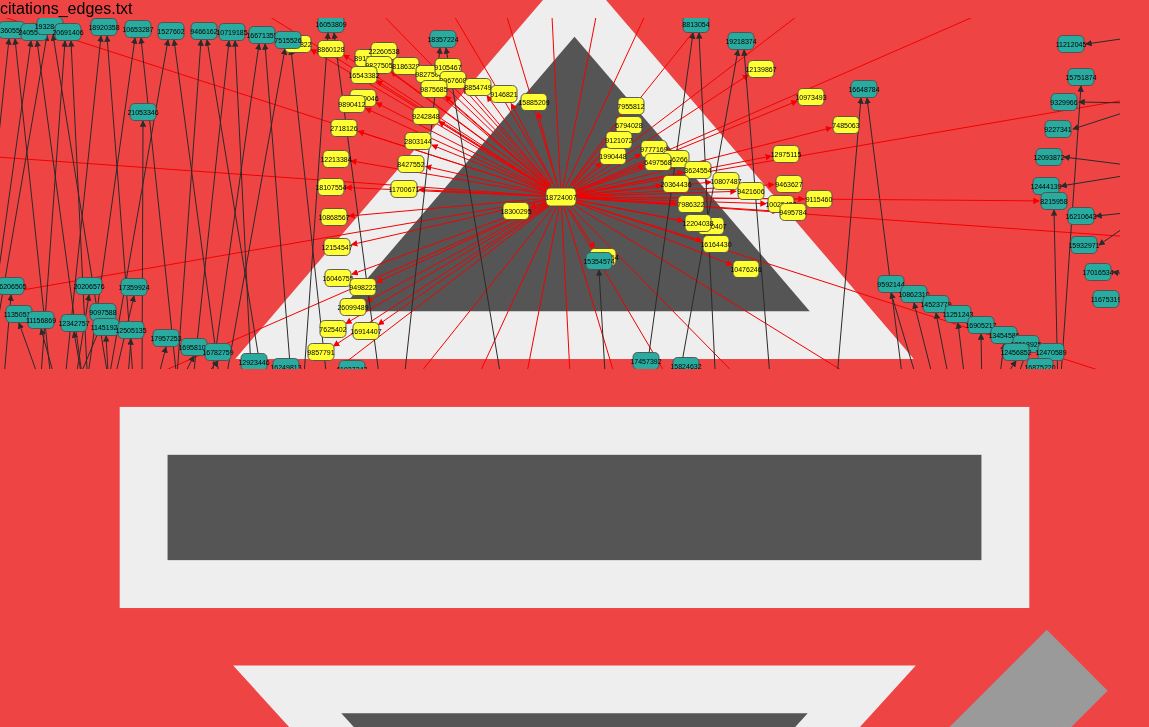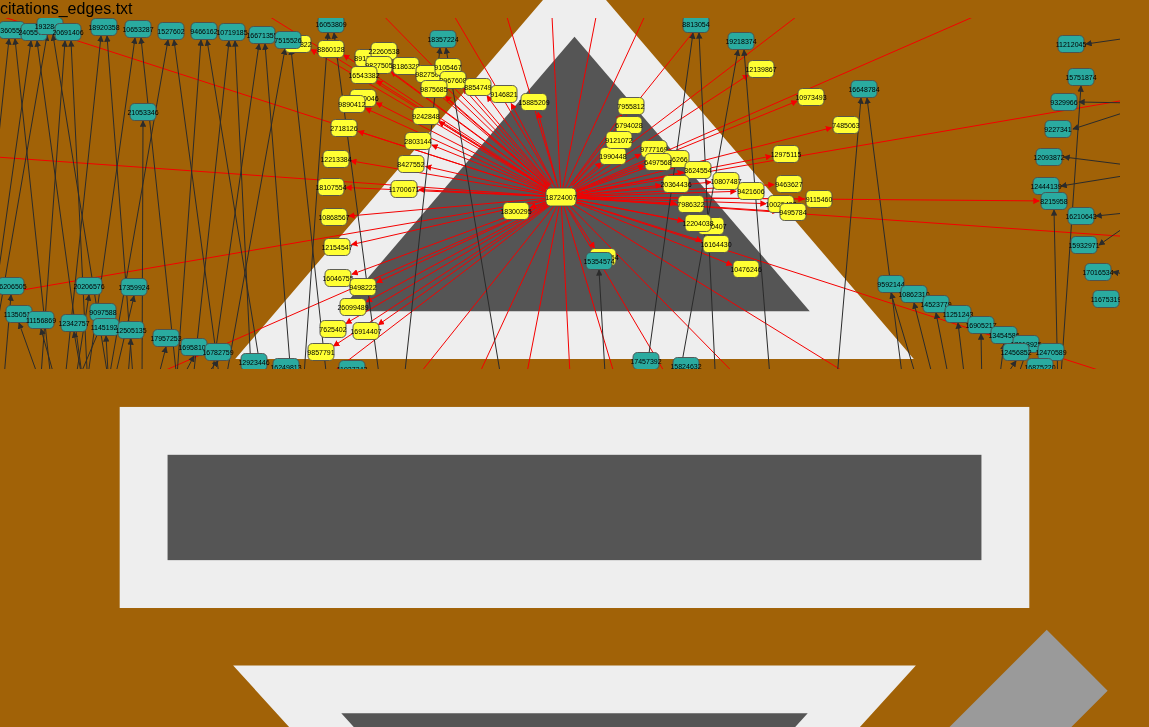--- a/index.html
+++ b/index.html
@@ -1,16 +1,16 @@
 <!DOCTYPE html>
 <html><head>
 <meta charset="utf-8">
 <style>
   html,body{margin:0;padding:0;background:#e2e2e2;font-family:"Liberation Sans",sans-serif;}
-  #app{position:relative;width:1149px;height:727px;overflow:hidden;background:#a16207;}
+  #app{position:relative;width:1149px;height:727px;overflow:hidden;background:#ef4444;}
   
   .desktop{position:absolute;left:0;top:0;width:1149px;height:400px;
     background:linear-gradient(155deg,#4a67a6 0%,#3c589a 35%,#33508e 60%,#2c4ITAL?'#',serif;}
   
   .desktop{background:linear-gradient(155deg,#4a67a6 0%,#3c589a 35%,#33508e 60%,#2b4783 100%);}
   .net-window{position:absolute;left:13px;top:8px;width:1122px;height:373px;
     border:1px solid #4e4e4e;border-radius:5px 5px 0 0;box-shadow:0 10px 24px rgba(0,0,0,.5);}
   .titlebar{position:relative;height:21px;border-radius:4px 4px 0 0;
     background:linear-gradient(#efefef,#cdcdcd);border-bottom:1px solid #9a9a9a;}
   .titlebar .title{position:absolute;left:0;right:0;top:3px;text-align:center;

